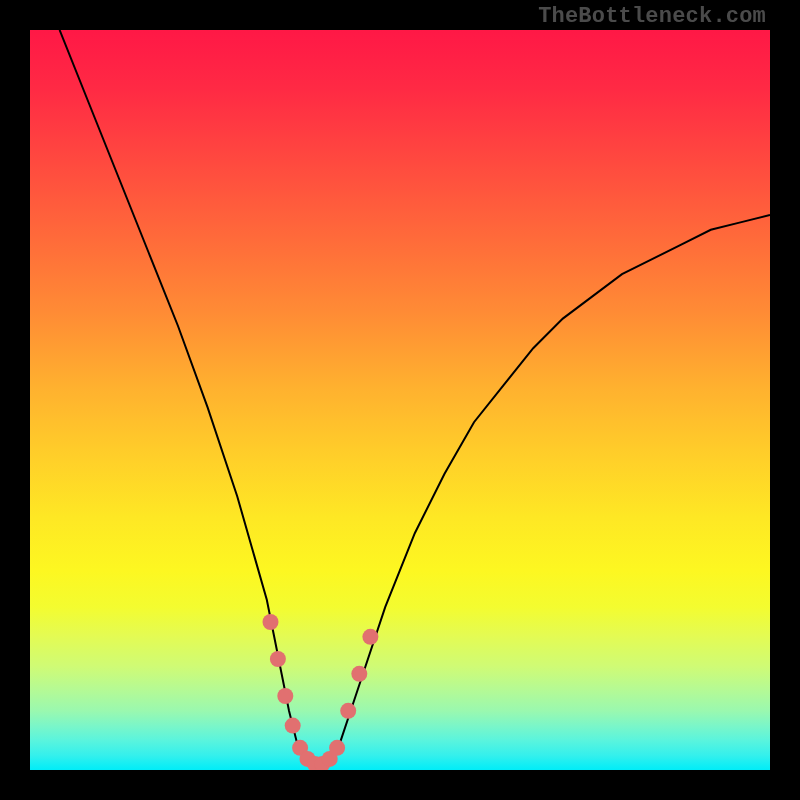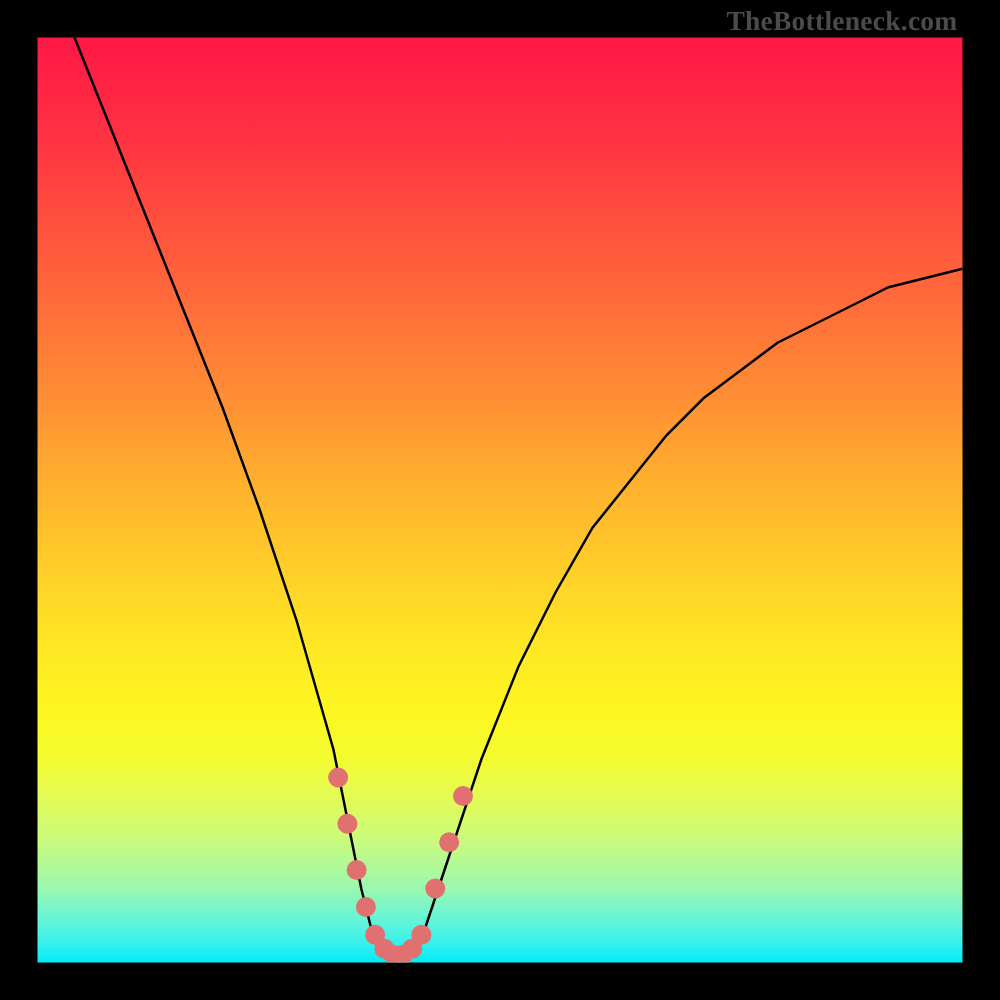--- a/index.html
+++ b/index.html
@@ -38,21 +38,21 @@
       #7bf6c8 94%,
       #5af4dd 96%,
       #35f0ec 98%,
       #00edf8 100%
     );
   }
   .watermark {
     position: absolute;
     top: 4px;
     right: 34px;
-    font-family: Liberation Serif, serif;
+    font-family: Liberation Mono, monospace;
     font-size: 22px;
     font-weight: 600;
     color: #4b4b4b;
     letter-spacing: 0.2px;
   }
   svg.curve {
     position: absolute;
     inset: 0;
     width: 100%;
     height: 100%;

